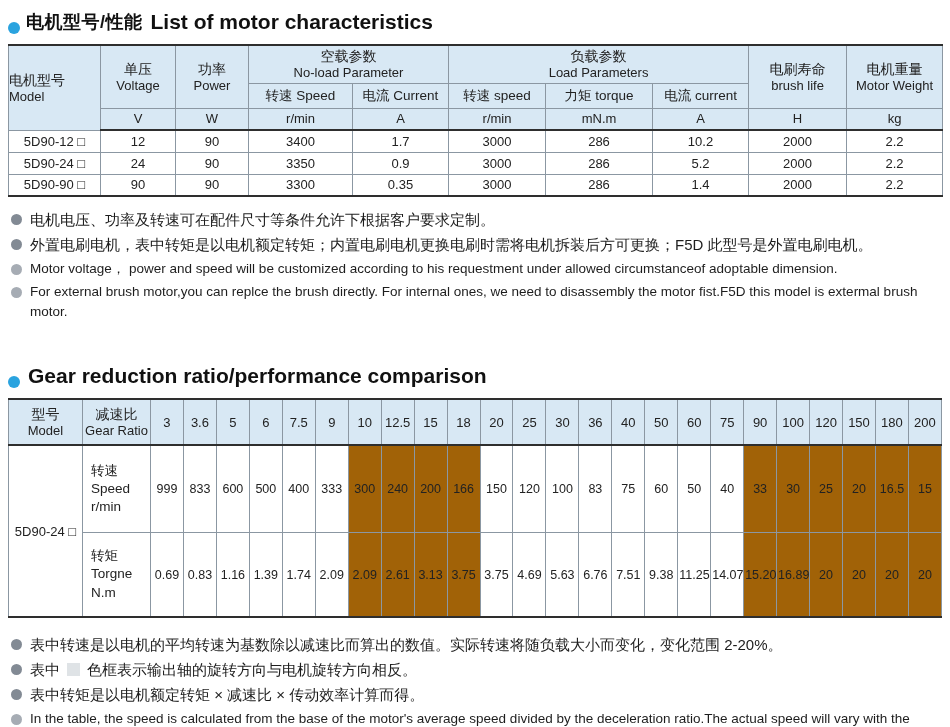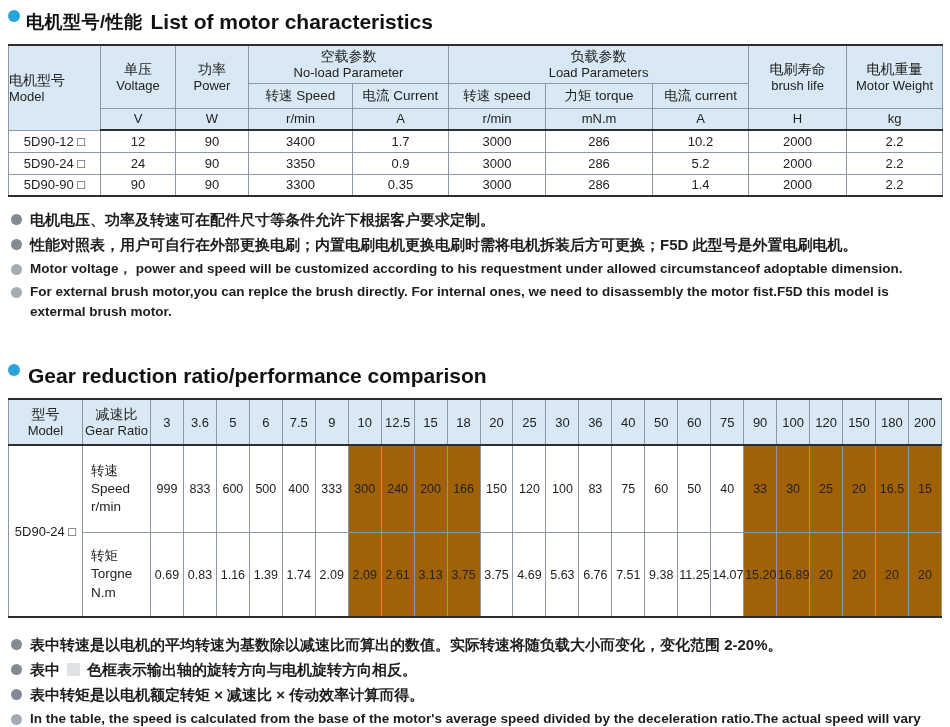--- a/index.html
+++ b/index.html
@@ -5,21 +5,21 @@
   * { box-sizing: border-box; }
   html,body { margin:0; padding:0; }
   body {
     width:950px; height:727px; background:#ffffff; color:#222;
     font-family:"Liberation Sans","DejaVu Sans",sans-serif;
     overflow:hidden;
   }
   .page { padding:6px 8px 0 8px; }
 
   
-  .sec-title { display:flex; align-items:flex-start; gap:6px; margin:4px 0 10px 0; }
+  .sec-title { display:flex; align-items:flex-end; gap:6px; margin:4px 0 10px 0; }
   .dot { width:12px; height:12px; border-radius:50%; background:#2aa3df; flex:none; }
   .t-zh { font-weight:bold; font-size:18px; color:#111; letter-spacing:0.5px; }
   .t-en { font-weight:bold; font-size:21px; color:#111; margin-left:2px; }
 
   
   table { border-collapse:collapse; table-layout:fixed; width:934px;
           border-top:2px solid #2e2e2e; border-bottom:2px solid #2e2e2e; }
   th, td { border:1px solid #8b97a2; font-weight:normal; text-align:center;
            padding:1px 2px; font-size:13px; color:#222; vertical-align:middle; }
   thead th { background:#d8e8f4; }
@@ -37,21 +37,21 @@
   .gt thead th { height:46px; border-bottom:2px solid #2e2e2e; font-size:13px; }
   .gt .row-speed td { height:87px; }
   .gt .row-torque td { height:85px; }
   .gt td.num { font-size:12.5px; padding:0 1px; }
   .gt td.shaded { background:#a16207; }
   .gt .row-label { text-align:left; padding-left:8px; }
   .gt .row-label span { display:block; font-size:13.5px; line-height:1.35; }
   .gt .model-cell { font-size:13px; }
 
   
-  .notes { margin:12px 0 0 3px;font-weight:bold; }
+  .notes { margin:12px 0 0 3px; }
   .note { display:flex; align-items:flex-start; gap:8px; margin-bottom:3px; }
   .note .b { width:11px; height:11px; border-radius:50%; background:#828a94; flex:none; margin-top:5px; }
   .note .txt { font-size:15px; line-height:1.45; color:#1d1d1d; }
   .note.en .b { background:#a6acb4; }
   .note.en .txt { font-size:13.5px; line-height:1.5; }
   .swatch { display:inline-block; width:13px; height:13px; background:#dfe3e6; margin:0 7px; vertical-align:-1px; }
   .sec2 { margin-top:42px; }
   .notes2 { margin-top:16px; }
 </style>
 </head>
@@ -171,21 +171,21 @@
     </tbody>
   </table>
 
   <div class="notes">
     <div class="note zh">
       <span class="b"></span>
       <span class="txt">电机电压、功率及转速可在配件尺寸等条件允许下根据客户要求定制。</span>
     </div>
     <div class="note zh">
       <span class="b"></span>
-      <span class="txt">性能对照表，用户可自行在外部更换电刷；内置电刷电机更换电刷时需将电机拆装后方可更换；F5D 此型号是外置电刷电机。</span>
+      <span class="txt">外置电刷电机，表中转矩是以电机额定转矩；内置电刷电机更换电刷时需将电机拆装后方可更换；F5D 此型号是外置电刷电机。</span>
     </div>
     <div class="note en">
       <span class="b"></span>
       <span class="txt">Motor voltage， power and speed will be customized according to his requestment under allowed circumstanceof adoptable dimension.</span>
     </div>
     <div class="note en">
       <span class="b"></span>
       <span class="txt">For external brush motor,you can replce the brush directly. For internal ones, we need to disassembly the motor fist.F5D this model is extermal brush motor.</span>
     </div>
   </div>

